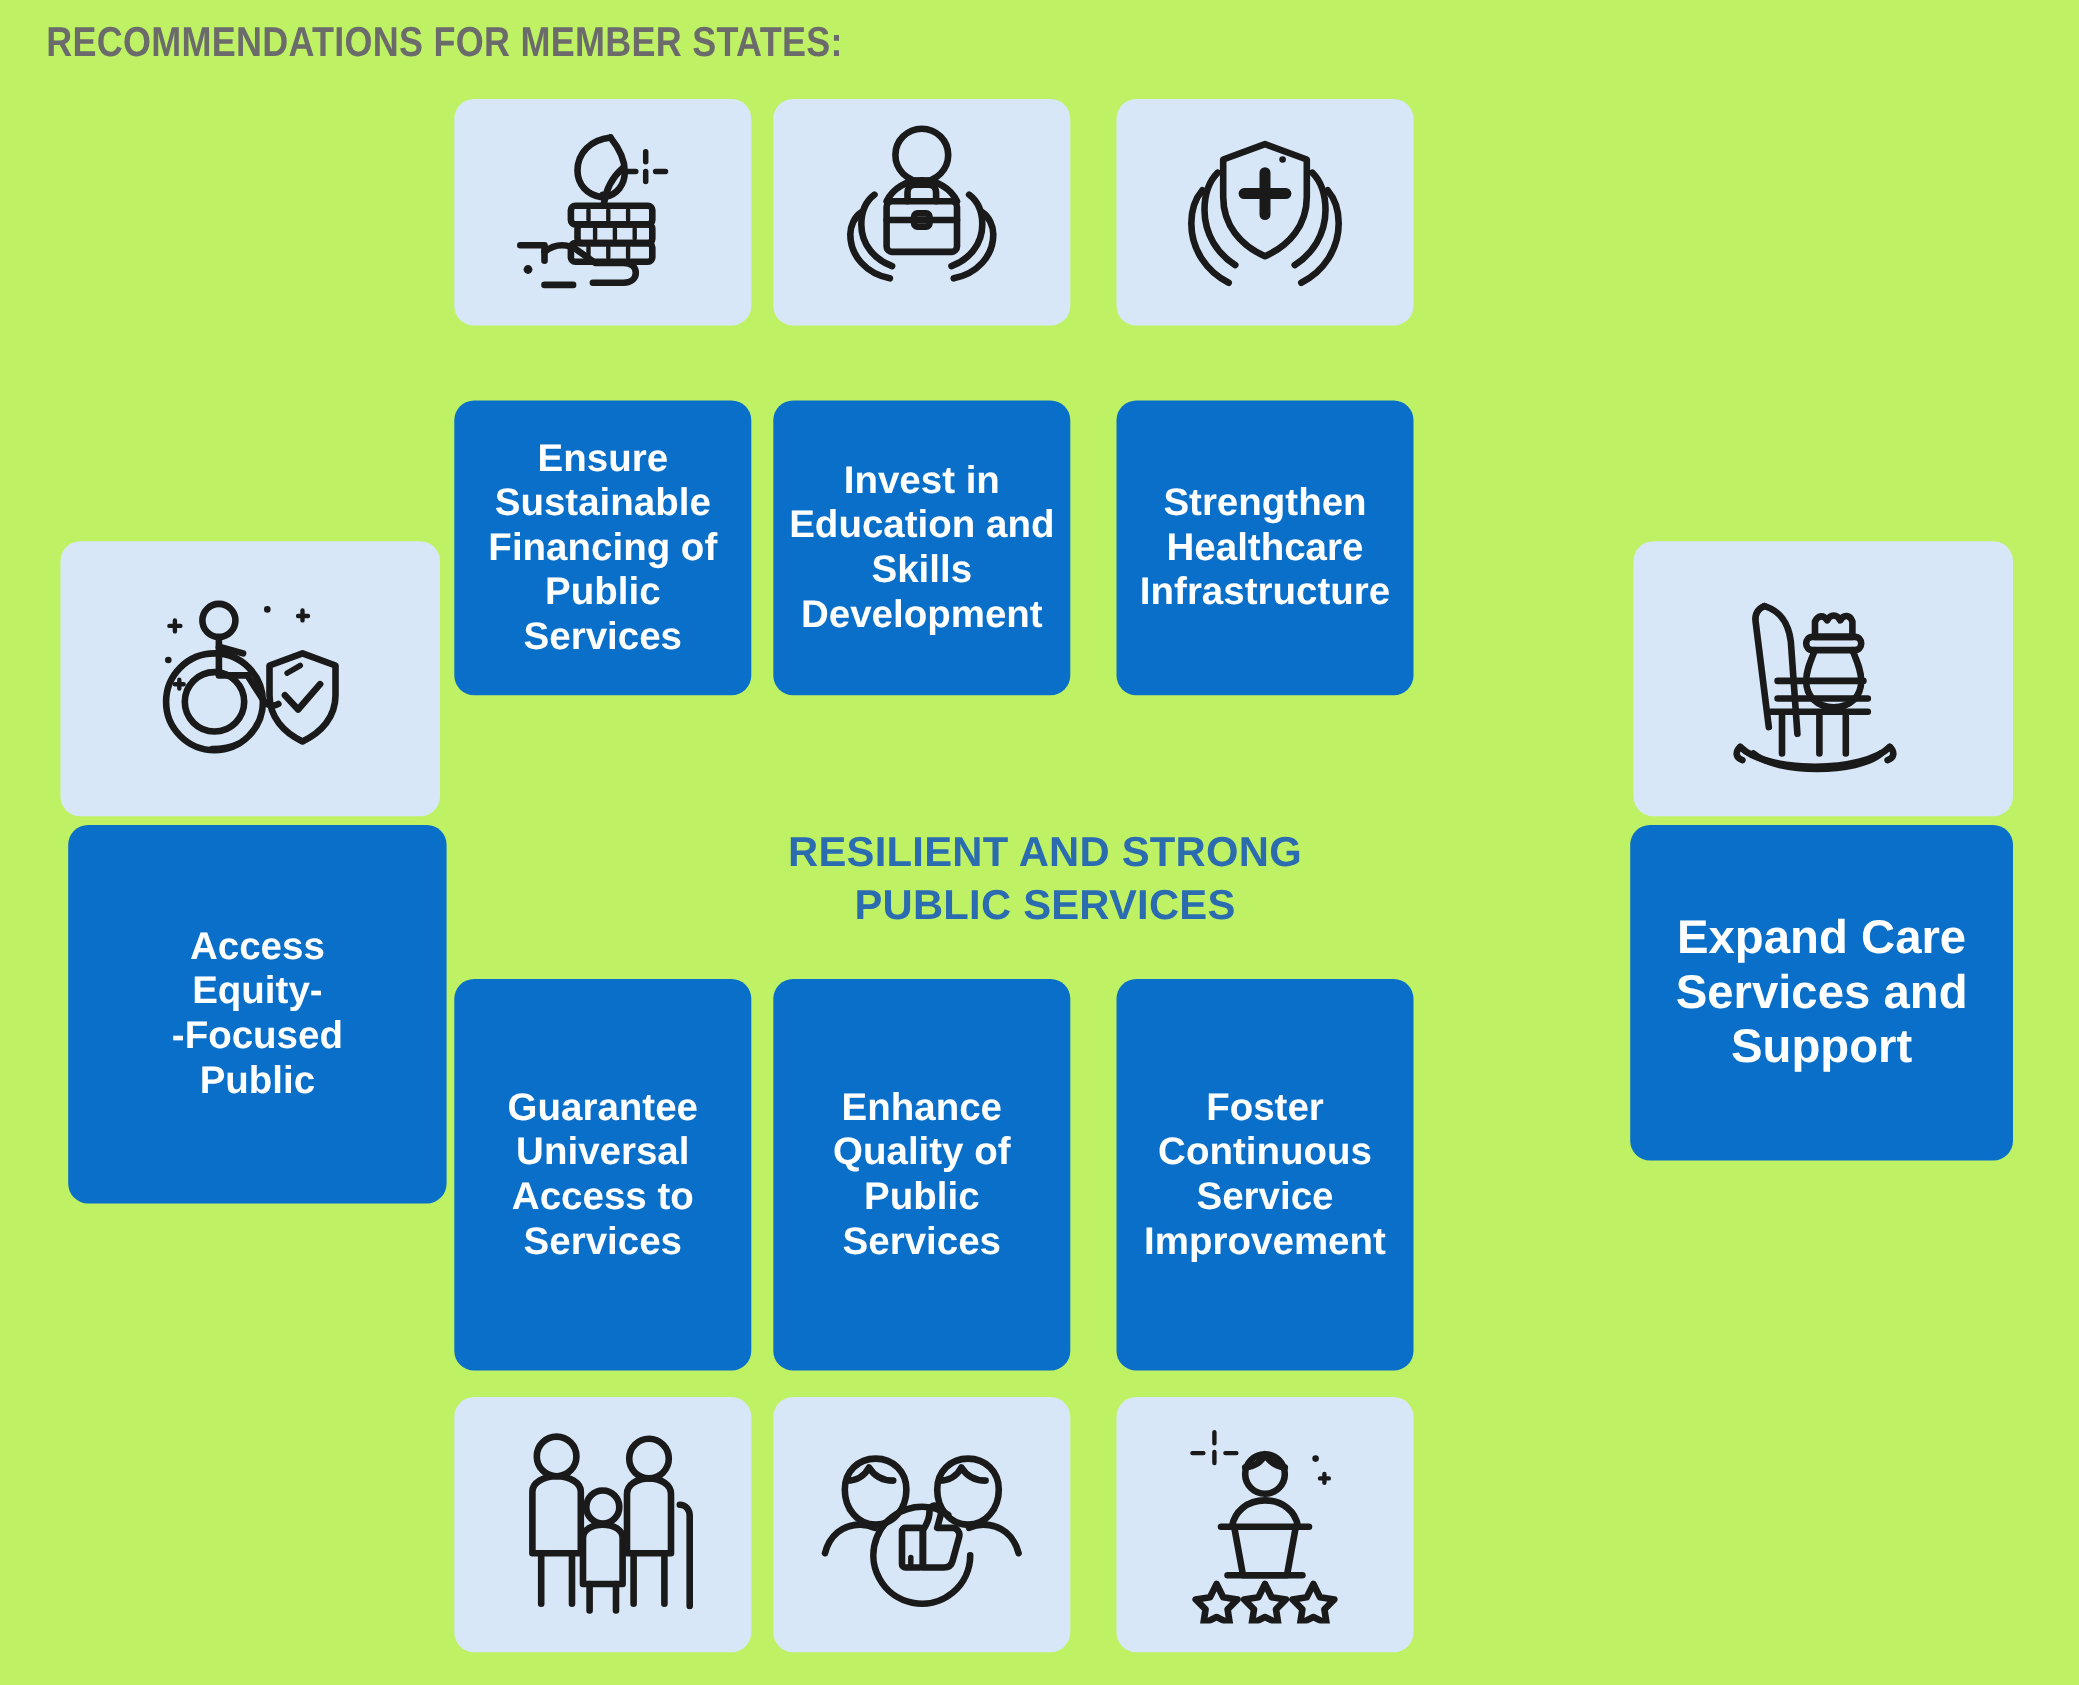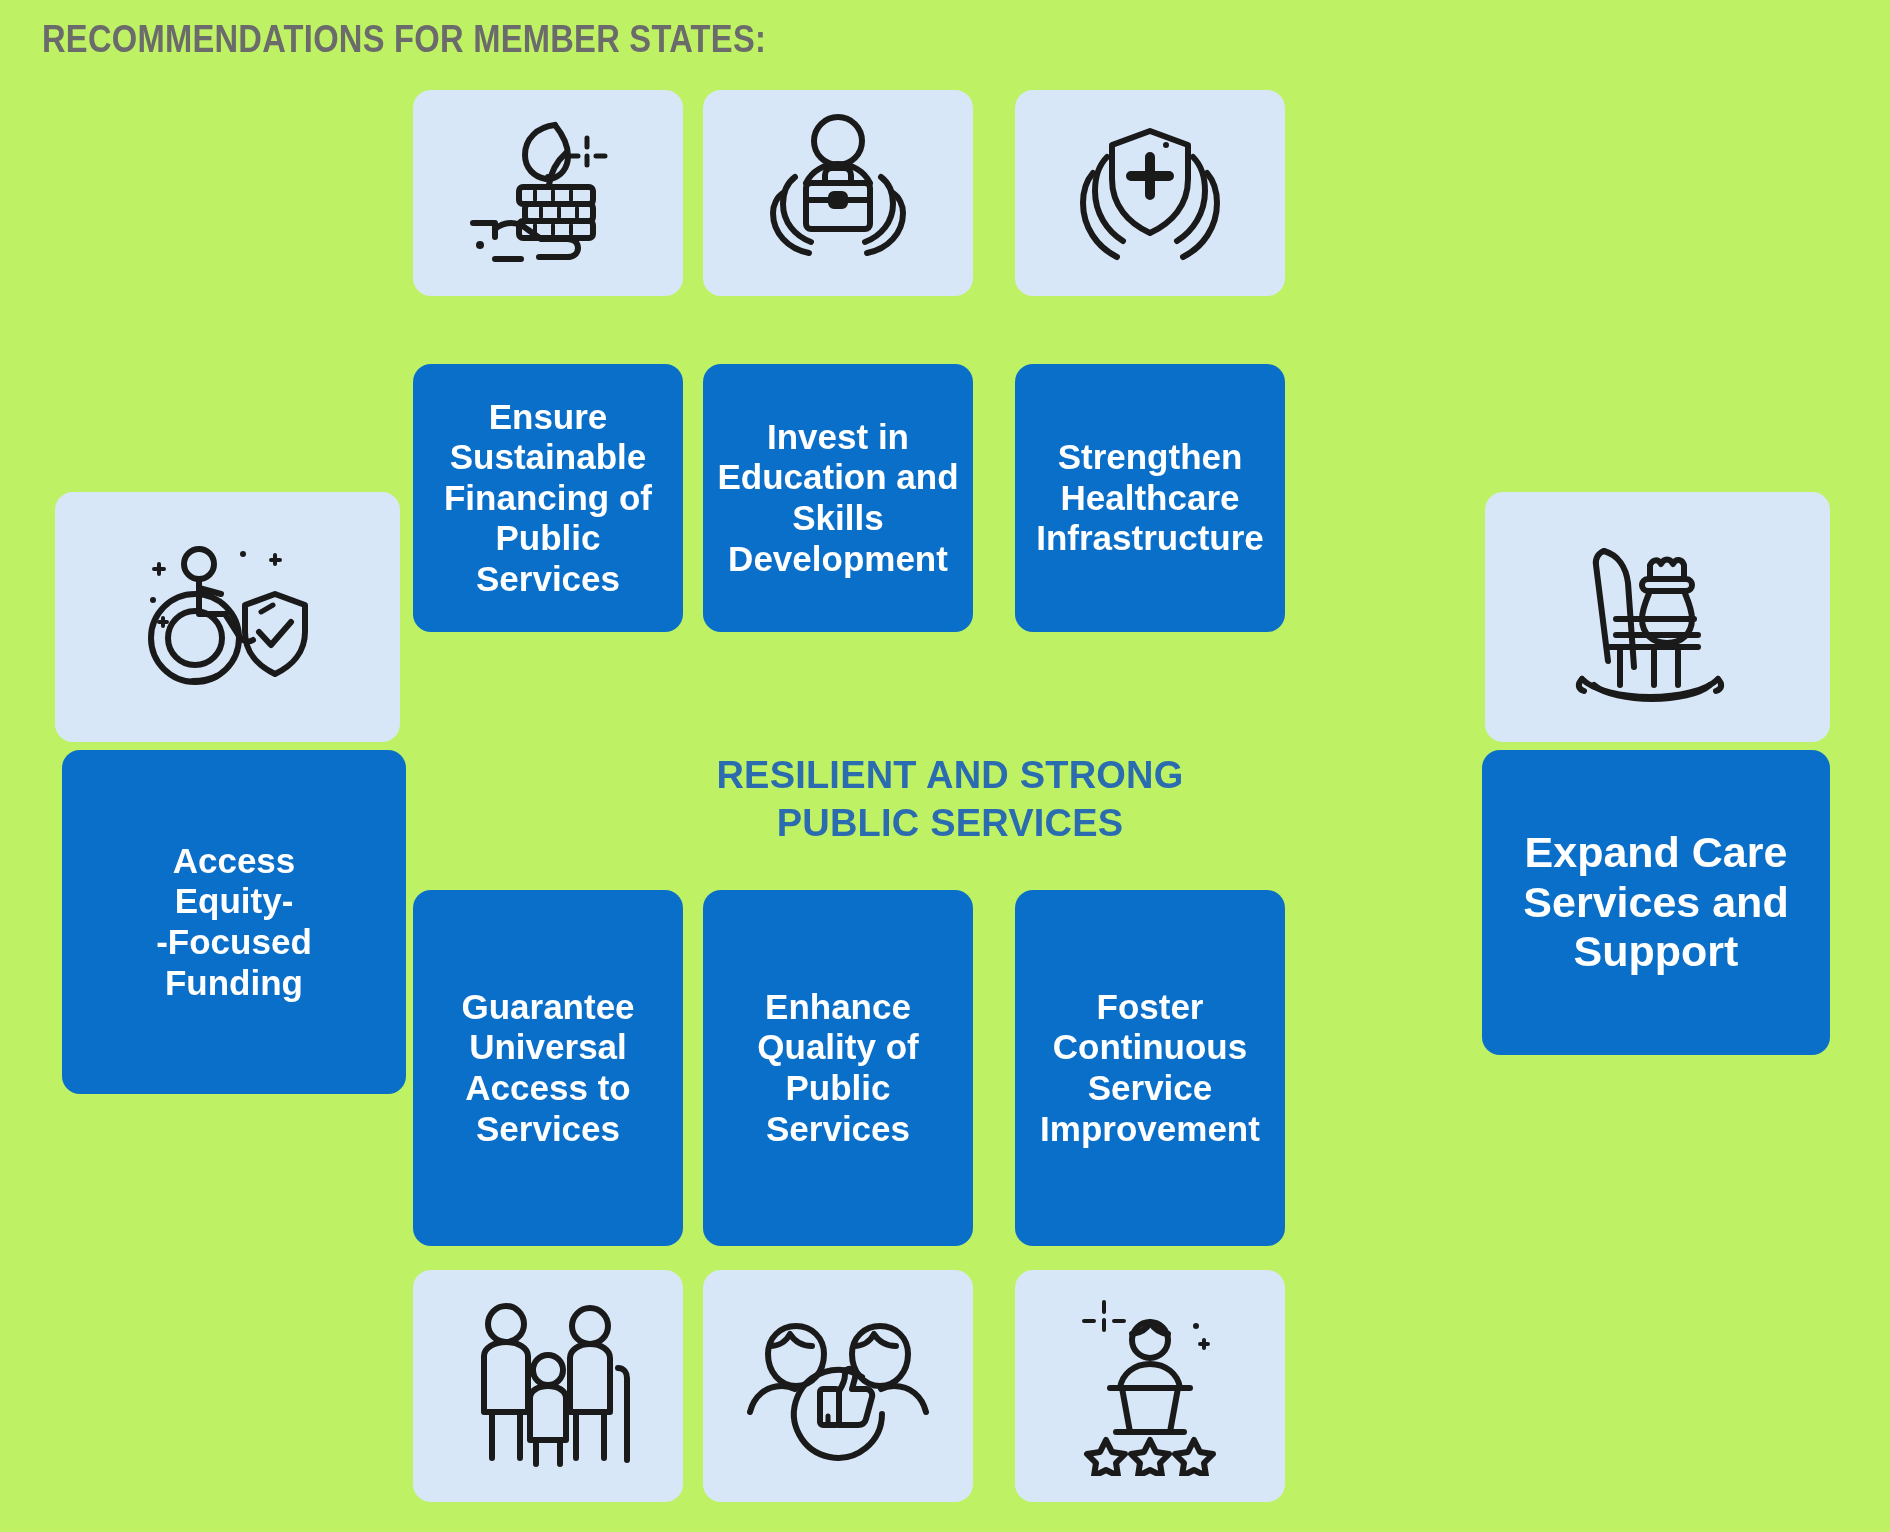--- a/index.html
+++ b/index.html
@@ -187,21 +187,21 @@
 
         <path d="M102 84l14 22c3 5 9 7 14 4"></path>
 
         <path d="M152 64l30 11v27c0 20-13 34-30 42-17-8-30-22-30-42V75z"></path>
         <path d="M136 102l12 13 20-23"></path>
         <path d="M138 82l12-7" stroke-width="5"></path>
       </svg>
     </span>
   </div>
   <div class="label-card left-label">
-    <span class="txt"><span>Access</span><br><span>Equity-</span><br><span>-Focused</span><br><span>Funding</span></span>
+    <span class="txt"><span>Access</span><br><span>Equity-</span><br><span>-Focused</span><br><span>Public</span></span>
   </div>
 
   <div class="icon-card right-icon">
     <span>
       <svg class="ic" width="200" height="180" viewBox="0 0 200 180" fill="none" stroke="#1a1a1a" stroke-width="6" stroke-linecap="round" stroke-linejoin="round">
 
         <path d="M46 24c-6 2-9 8-8 14l12 96"></path>
         <path d="M46 24c14 4 22 16 24 32l6 84"></path>
 
         <path d="M58 92h78M58 108h82"></path>

